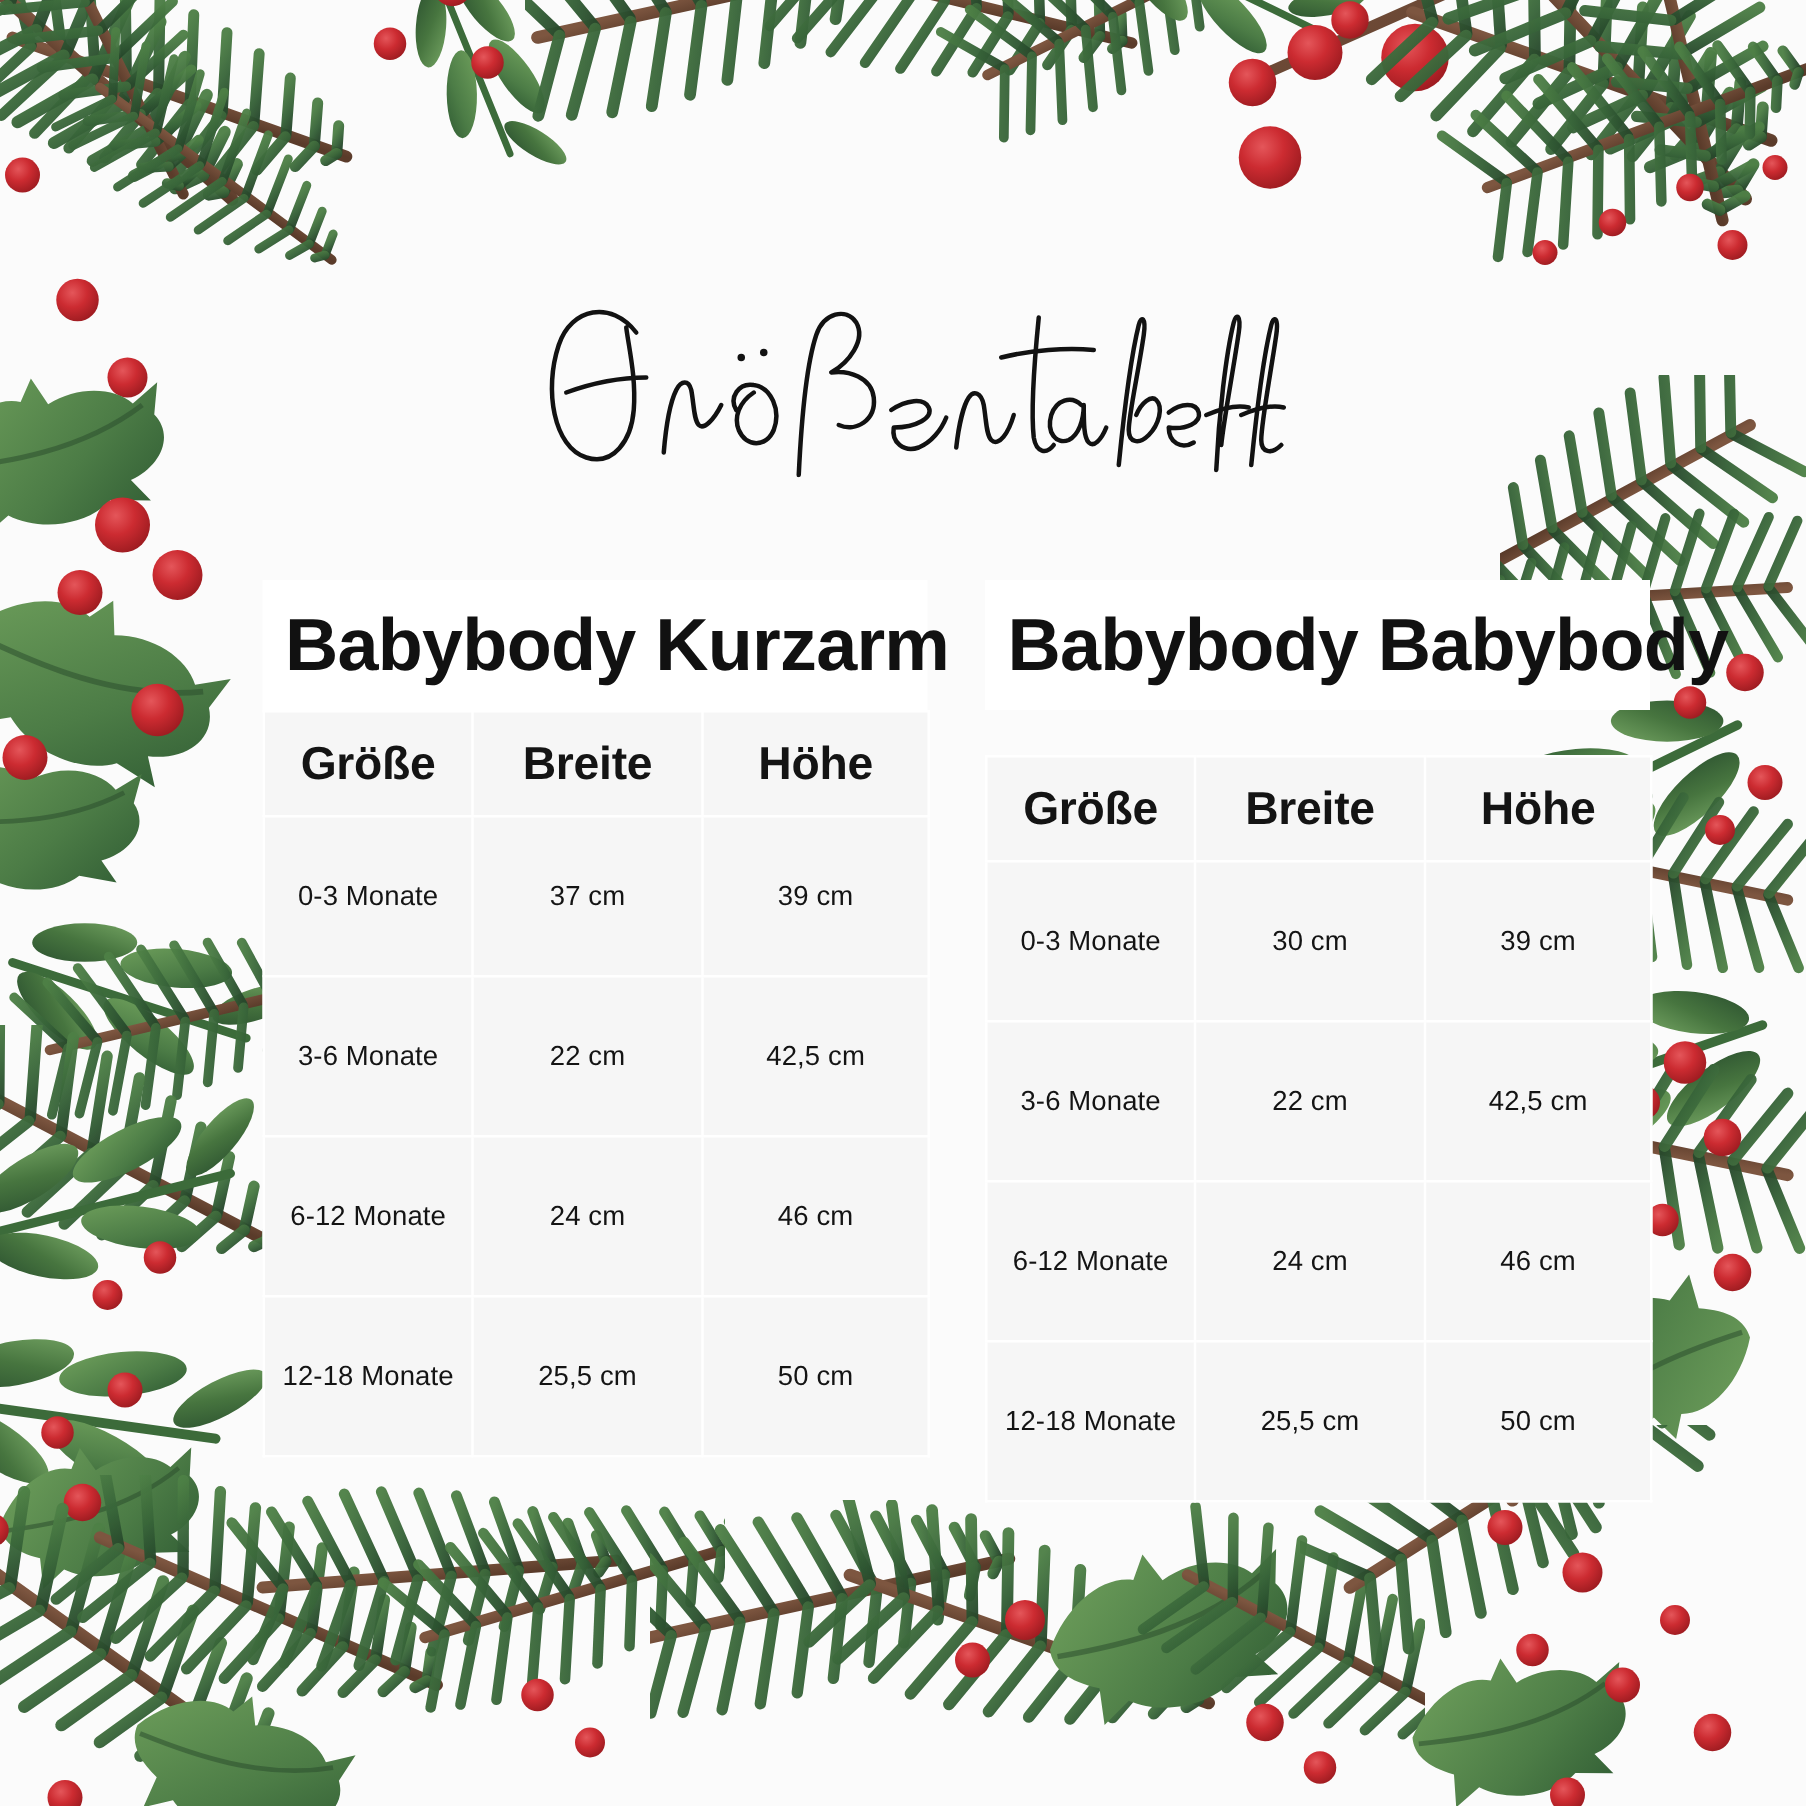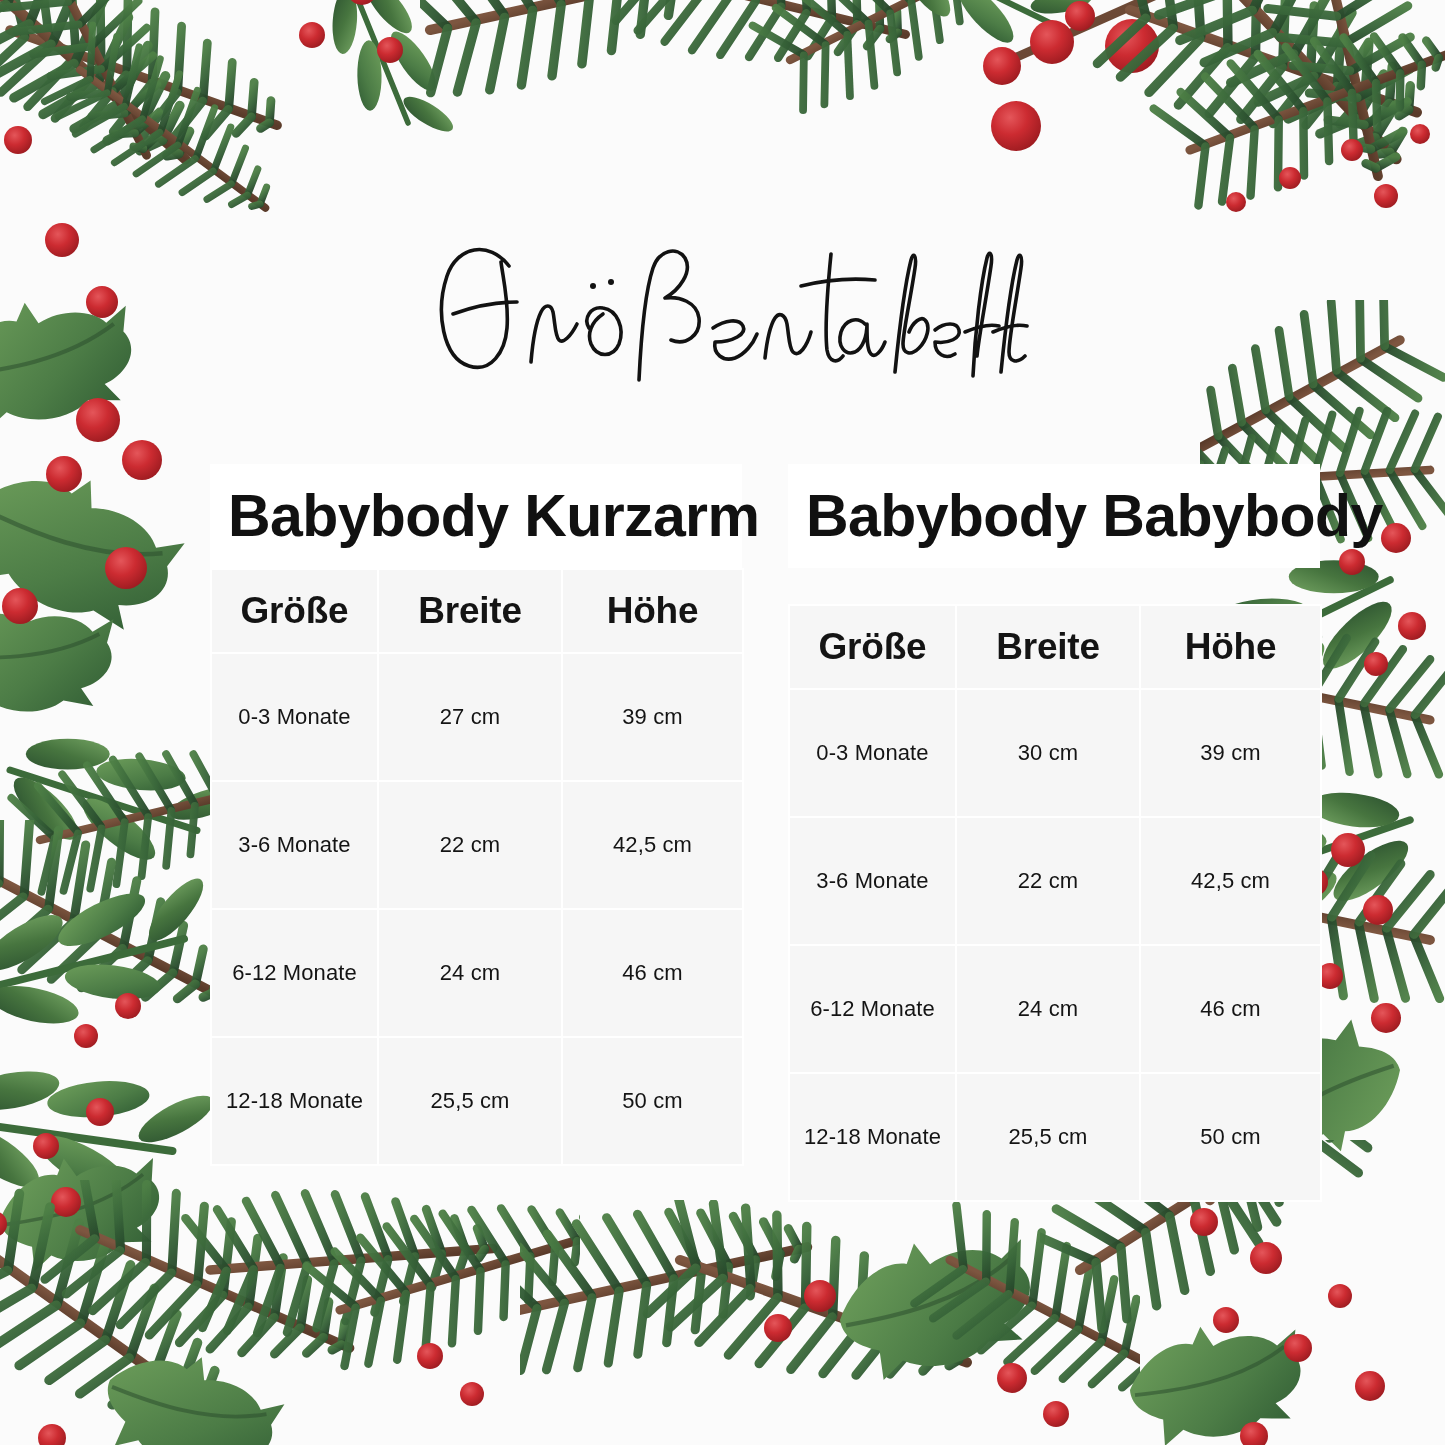--- a/index.html
+++ b/index.html
@@ -446,21 +446,21 @@
       <thead>
         <tr>
           <th>Größe</th>
           <th>Breite</th>
           <th>Höhe</th>
         </tr>
       </thead>
       <tbody>
         <tr>
           <td class="size-cell">0-3 Monate</td>
-          <td>27 cm</td>
+          <td>37 cm</td>
           <td>39 cm</td>
         </tr>
         <tr>
           <td class="size-cell">3-6 Monate</td>
           <td>22 cm</td>
           <td>42,5 cm</td>
         </tr>
         <tr>
           <td class="size-cell">6-12 Monate</td>
           <td>24 cm</td>

